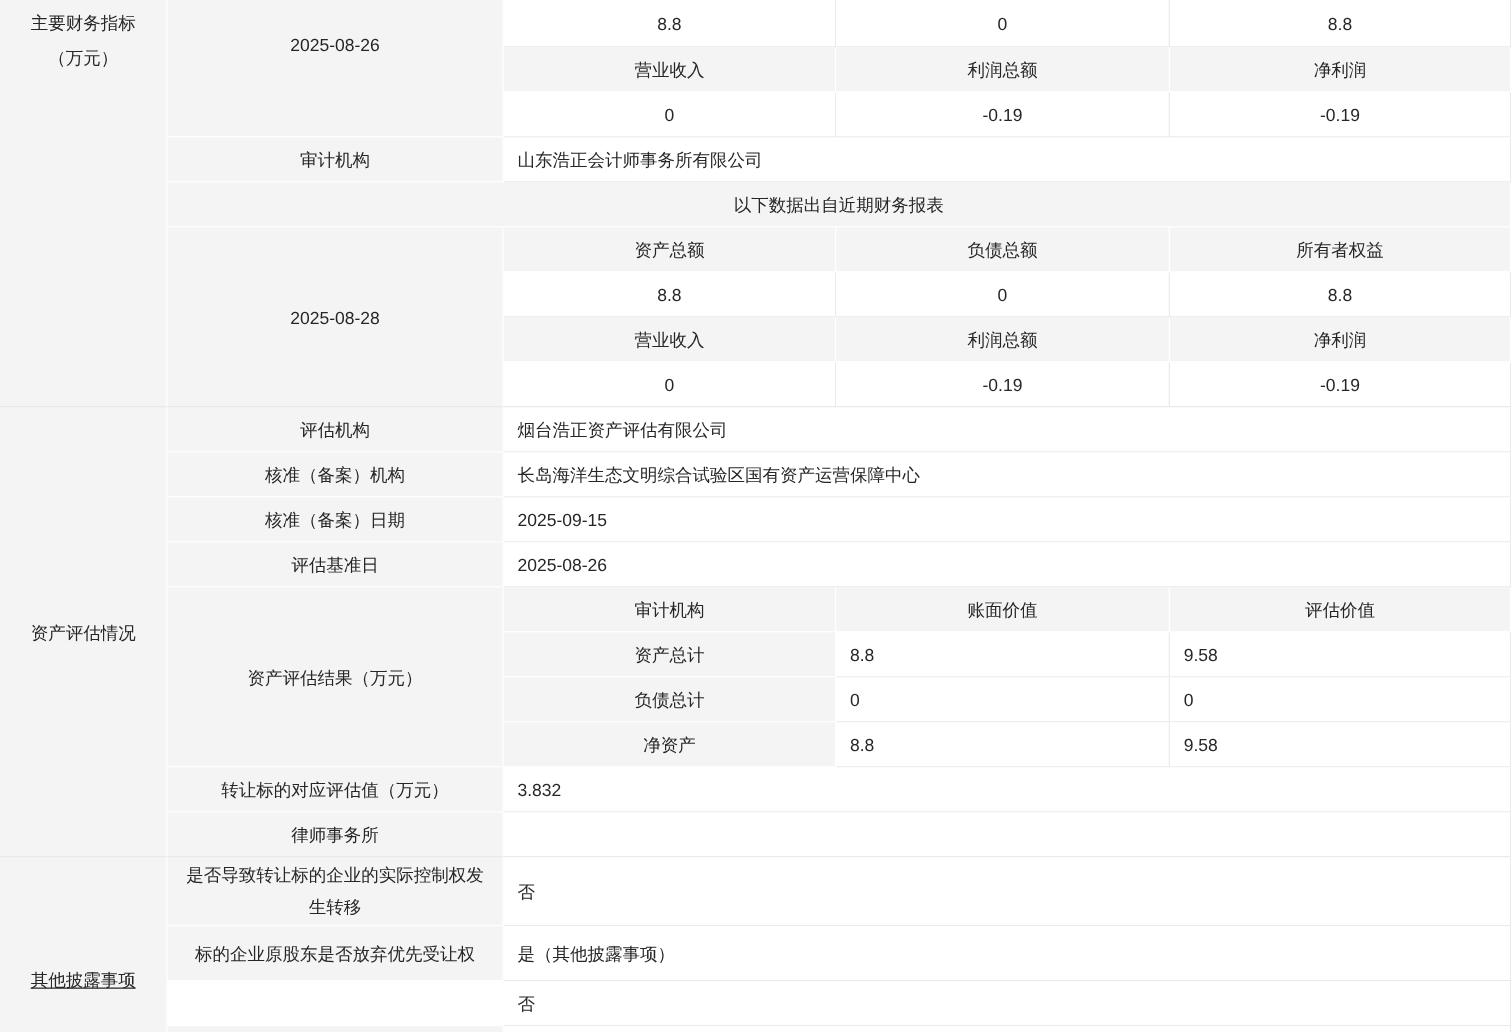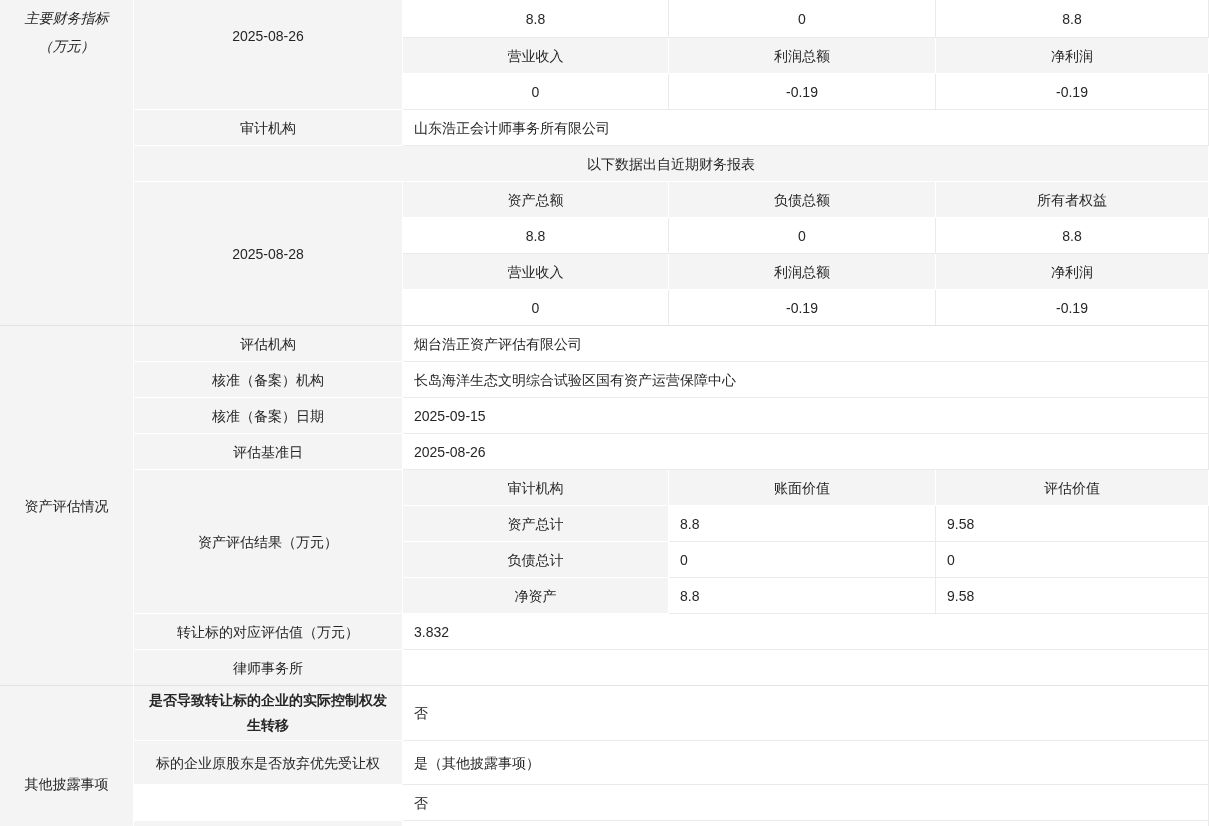--- a/index.html
+++ b/index.html
@@ -16,25 +16,25 @@
     font-size:14px;
     overflow:hidden;
     background:#fff;
   }
   .cell { display:flex; align-items:center; overflow:hidden; line-height:20px; }
   .g { background:#f4f4f4; border-right:1px solid #fff; border-bottom:1px solid #fff; }
   .w { background:#fff; border-right:1px solid #eaeaea; border-bottom:1px solid #eaeaea; }
   .center { justify-content:center; text-align:center; }
   .left { padding-left:11px; padding-right:10px; justify-content:flex-start; text-align:left; }
   .padside { padding-left:12px; padding-right:12px; }
-  .cat-top { align-items:flex-start; padding-top:4px;font-style:italic; }
+  .cat-top { align-items:flex-start; padding-top:4px; }
   .cat-top .lines { width:100%; text-align:center; line-height:28px; }
   .date-top { align-items:flex-start; padding-top:26px; }
-  .cat-low { align-items:flex-start; padding-top:88px; }
-  .wrap2 { line-height:25px;font-weight:bold; }
+  .cat-low { align-items:flex-start; padding-top:88px;text-decoration:underline; }
+  .wrap2 { line-height:25px; }
   
   .sec-end { border-bottom:1px solid #e3e3e3; }
   .hard-b { border-bottom:1px solid #eaeaea; }
   .no-b { border-bottom:none; }
 </style>
 </head>
 <body>
 
 <div class="disclosure-table">
 

